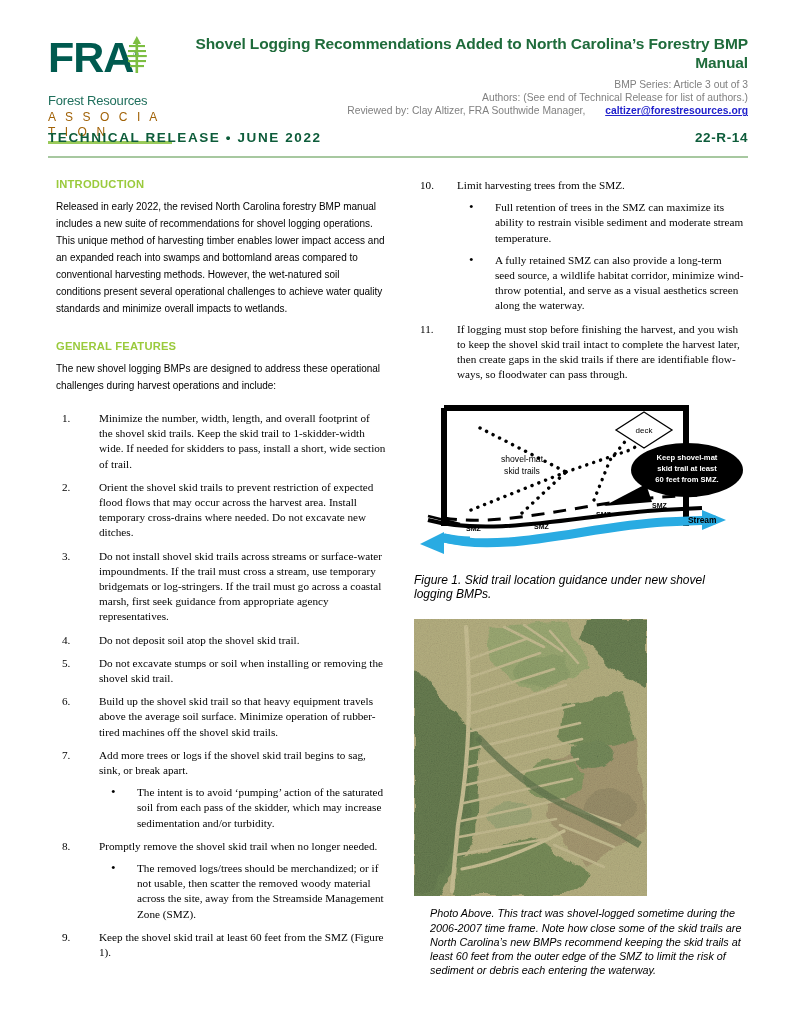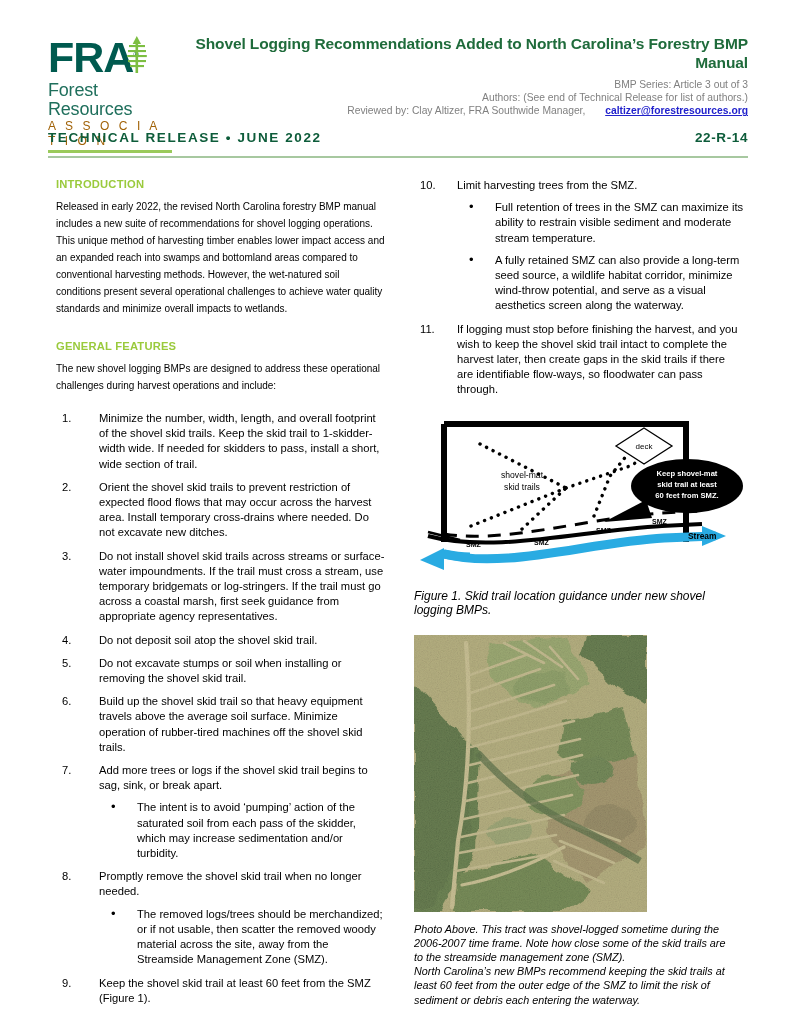--- a/index.html
+++ b/index.html
@@ -56,26 +56,26 @@
     color: #005A4F;
   }
   .logo-tree {
     position: absolute;
     left: 76px;
     top: 3px;
     width: 26px;
     height: 40px;
   }
   .logo-sub1 {
-    font-size: 18px;
+    font-size: 13px;
     font-weight: normal;
     color: #1f6f5c;
     letter-spacing: -0.2px;
     line-height: 19px;
-    margin-top: 4px;
+    margin-top: 14px;
   }
   .logo-sub2 {
     font-size: 12px;
     font-weight: normal;
     color: #a16207;
     letter-spacing: 3.1px;
     line-height: 15px;
   }
   .logo-rule {
     height: 3px;
@@ -164,20 +164,21 @@
     line-height: 17px;
     margin: 8px 0 0 0;
     text-align: left;
   }
   .gap-lg { height: 23px; }
 
   ol.numbered {
     list-style: none;
     margin: 17px 0 0 0;
     padding: 0;
+    font-family: Liberation Serif, serif;
   }
   ol.numbered > li {
     position: relative;
     padding-left: 43px;
     font-size: 11.2px;
     line-height: 15.2px;
     margin-bottom: 8px;
   }
   ol.numbered > li > .num {
     position: absolute;
@@ -228,20 +229,21 @@
     overflow: hidden;
     background: #8d8f63;
   }
   .photo svg { display: block; }
   .photo-cap {
     font-size: 10.8px;
     font-style: italic;
     line-height: 14.2px;
     margin-top: 10px;
     width: 335px;
+    margin-left: 16px;
   }
   .photo-cap .ln { display: block; }
 </style>
 </head>
 <body>
 
 <div class="page">
 
   <div class="header">
 
@@ -480,20 +482,19 @@
 
         <path d="M 64,118 C 92,150 120,170 150,186 C 180,200 206,214 226,226" fill="none" stroke="#3f5e39" stroke-width="7" opacity="0.75"></path>
 
         <rect width="233" height="277" filter="url(#grain)" fill="#b9b184" opacity="0.32"></rect>
       </svg>
     </div>
 
     <div class="photo-cap">
       <span class="ln">Photo Above. This tract was shovel-logged sometime during the</span>
       <span class="ln">2006-2007 time frame. Note how close some of the skid trails are</span>
-      <span class="ln">to the streamside management zone (SMZ).</span>
       <span class="ln">North Carolina’s new BMPs recommend keeping the skid trails at</span>
       <span class="ln">least 60 feet from the outer edge of the SMZ to limit the risk of</span>
       <span class="ln">sediment or debris each entering the waterway.</span>
     </div>
   </div>
 
 </div>
 
 </body></html>

